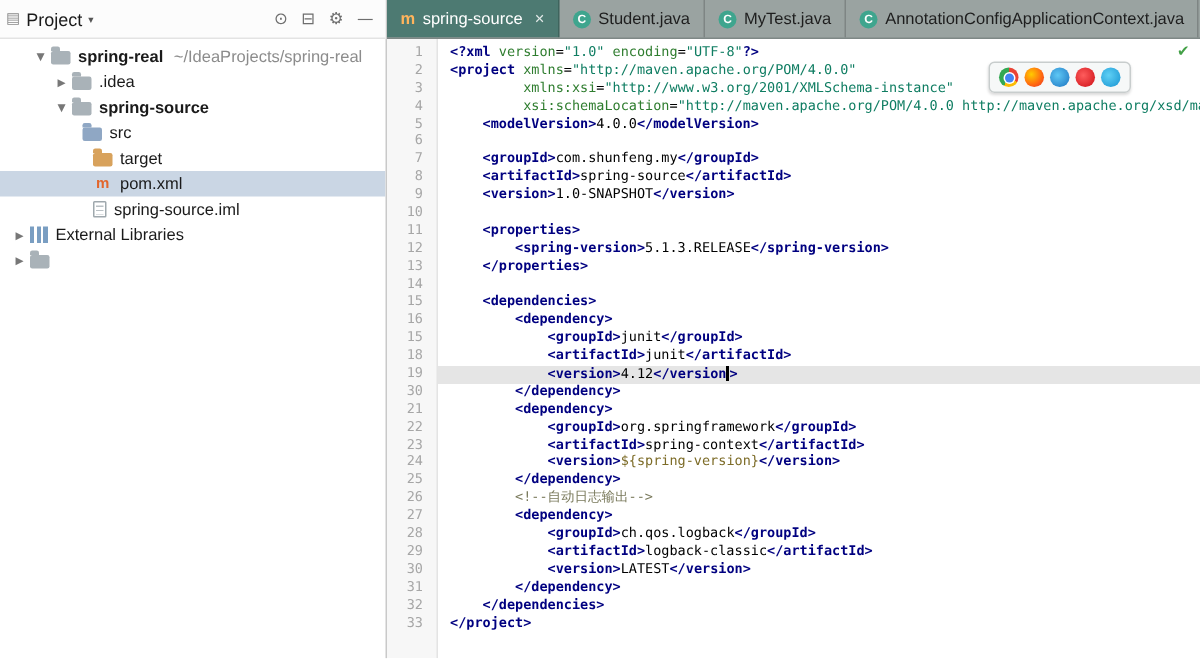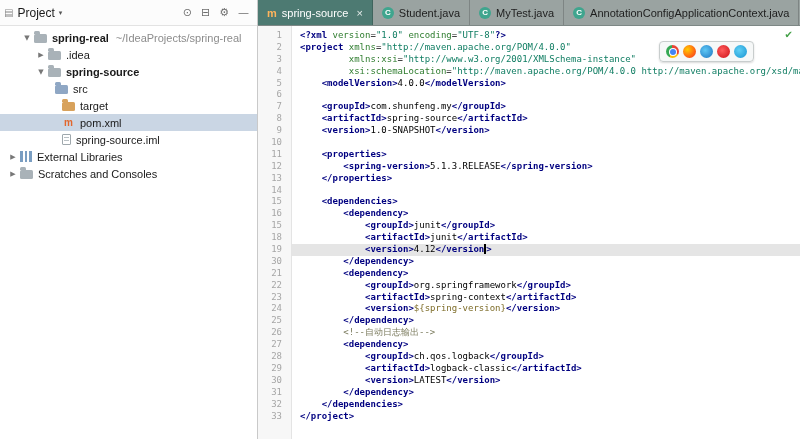--- a/index.html
+++ b/index.html
@@ -141,21 +141,20 @@
           <span class="tree-label">spring-source.iml</span>
         </div>
         <div class="tree-row" style="padding-left: 6px;">
           <span class="arrow">▶</span>
           <span class="ticon libs"></span>
           <span class="tree-label">External Libraries</span>
         </div>
         <div class="tree-row" style="padding-left: 6px;">
           <span class="arrow">▶</span>
           <span class="ticon folder f-gray"></span>
-          <span class="tree-label">Scratches and Consoles</span>
         </div>
       </div>
   </aside>
 
   <main class="editor-area">
     <div class="tab-bar">
         <div class="tab active">
           <span class="tab-icon maven-icon">m</span>
           <span class="tab-label">spring-source</span>
           <span class="tab-close">×</span>

